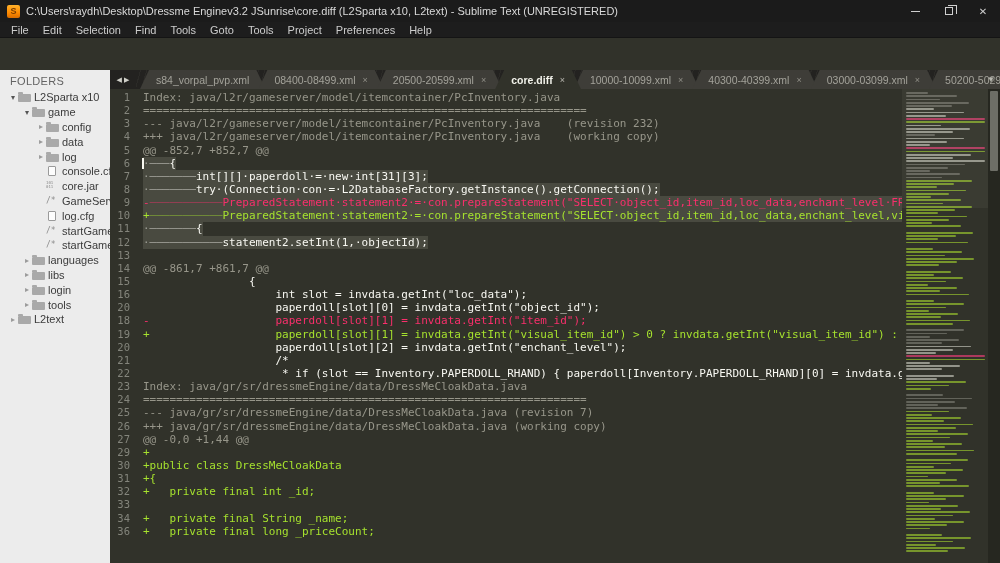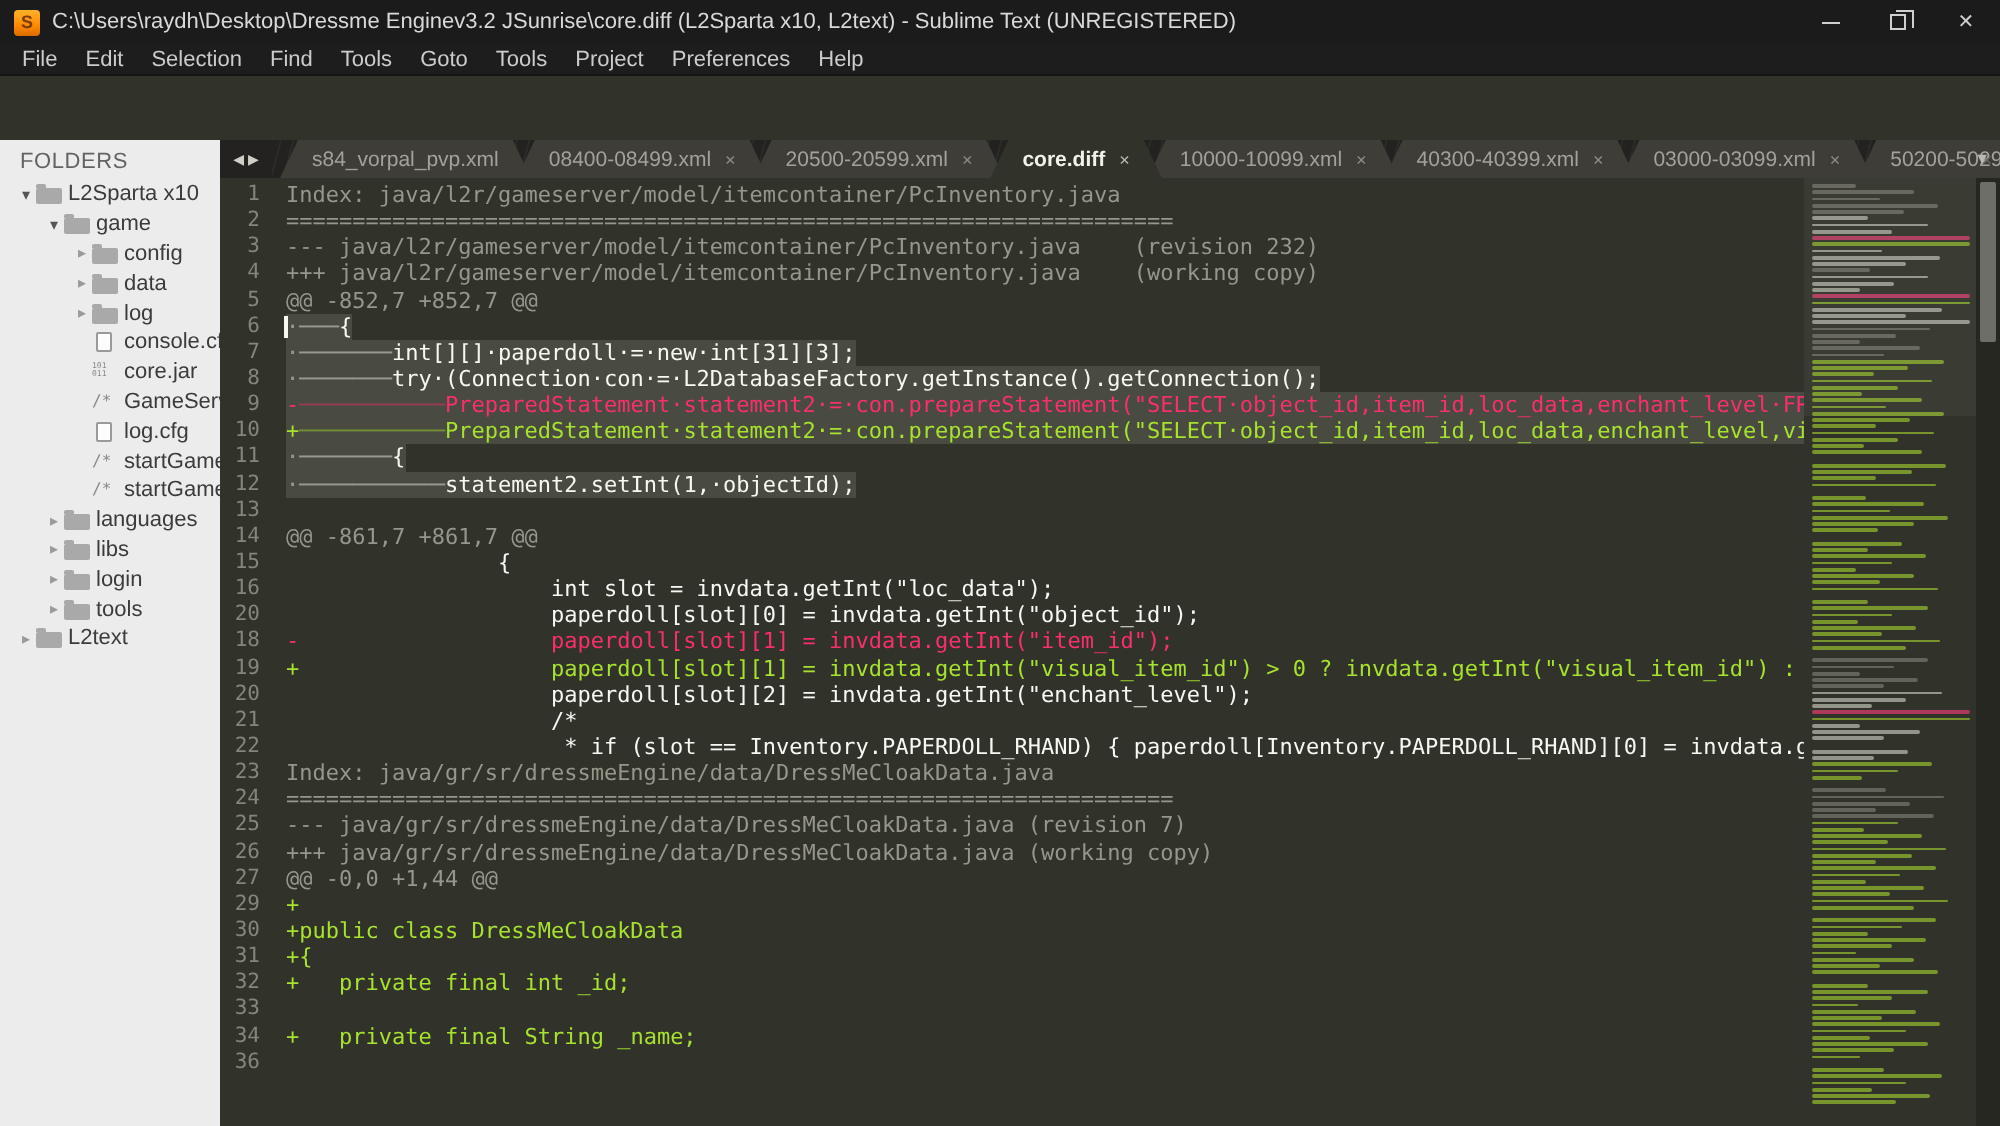--- a/index.html
+++ b/index.html
@@ -355,21 +355,21 @@
             <div class="line t-g">
             <span class="ln">32</span><span class="code"><span></span><span class="ws"></span><span>+	private final int _id;</span></span>
           </div>
             <div class="line t-g">
             <span class="ln">33</span>
           </div>
             <div class="line t-g">
             <span class="ln">34</span><span class="code"><span></span><span class="ws"></span><span>+	private final String _name;</span></span>
           </div>
             <div class="line t-g">
-            <span class="ln">36</span>
+            <span class="ln">36</span><span class="code"><span></span><span class="ws"></span><span>+	private final long _priceCount;</span></span>
           </div>
           </div>
         <div class="minimap">
           <div>
               <div class="mrow">
                 <div class="mbar m-h" style="width: 28%;"></div>
               </div>
               <div class="mrow">
                 <div class="mbar m-h" style="width: 65%;"></div>
               </div>

